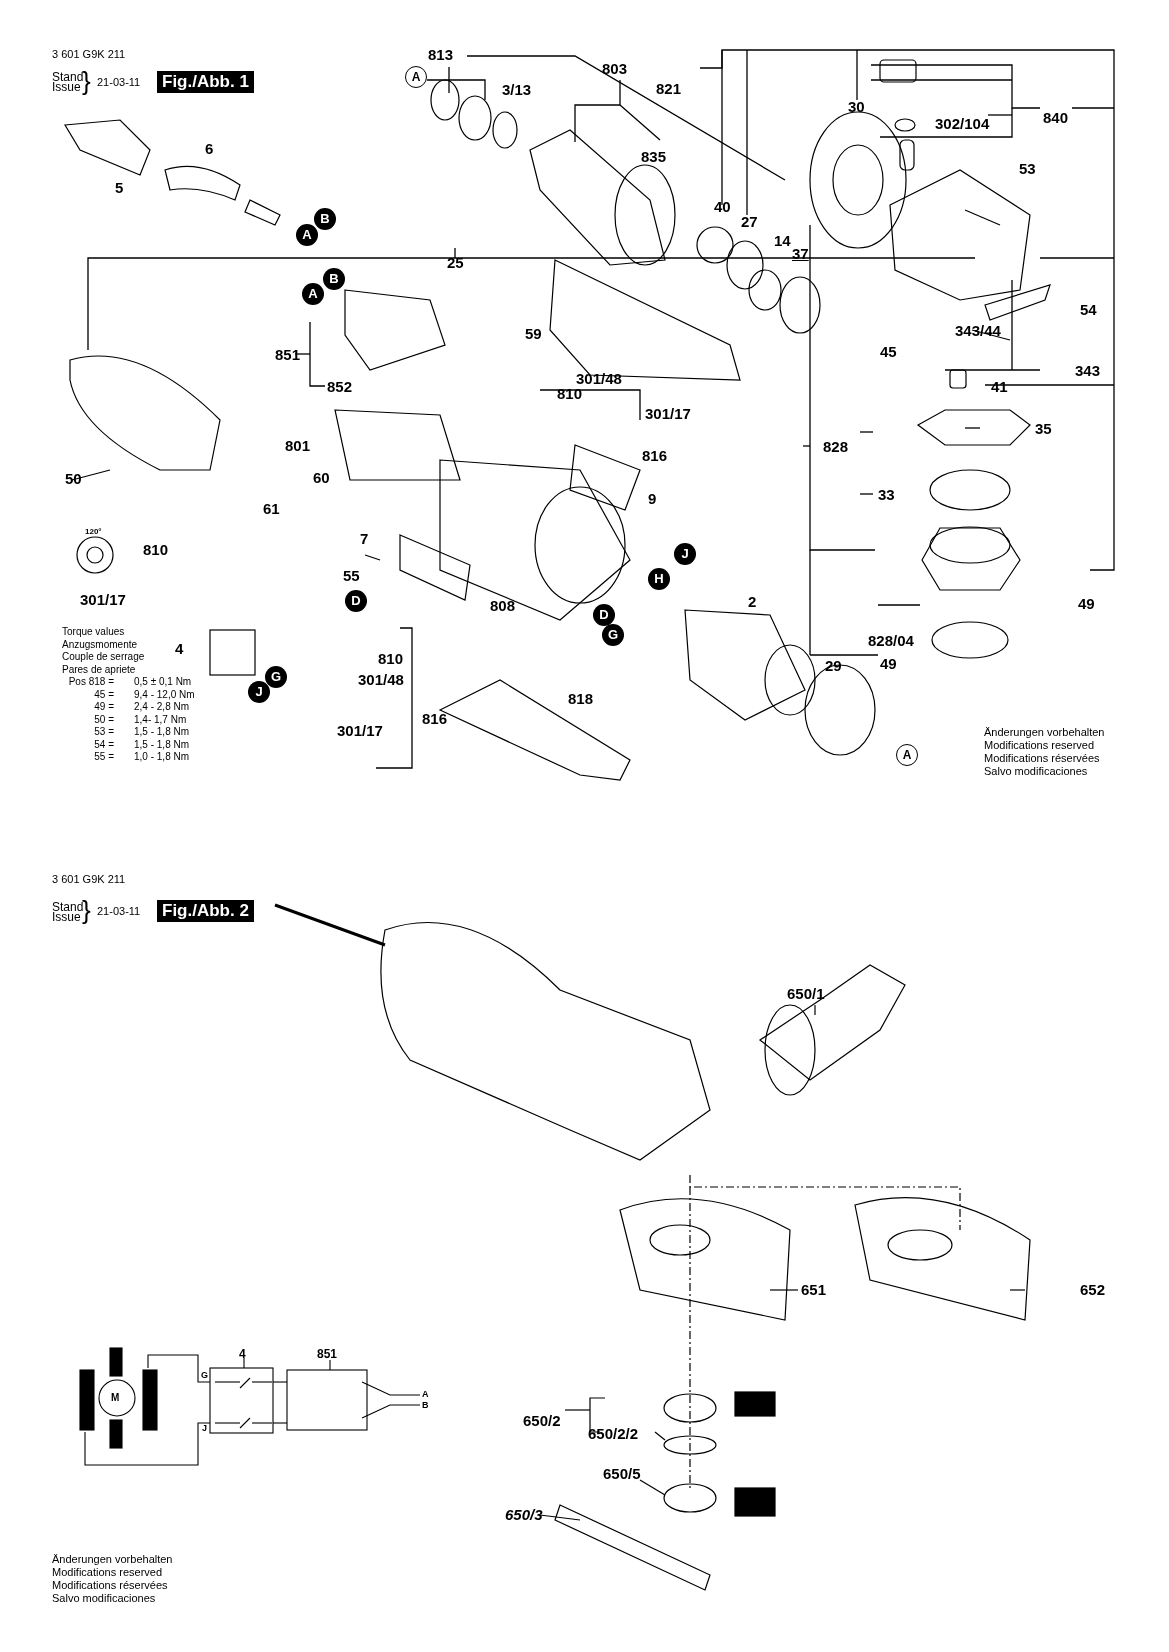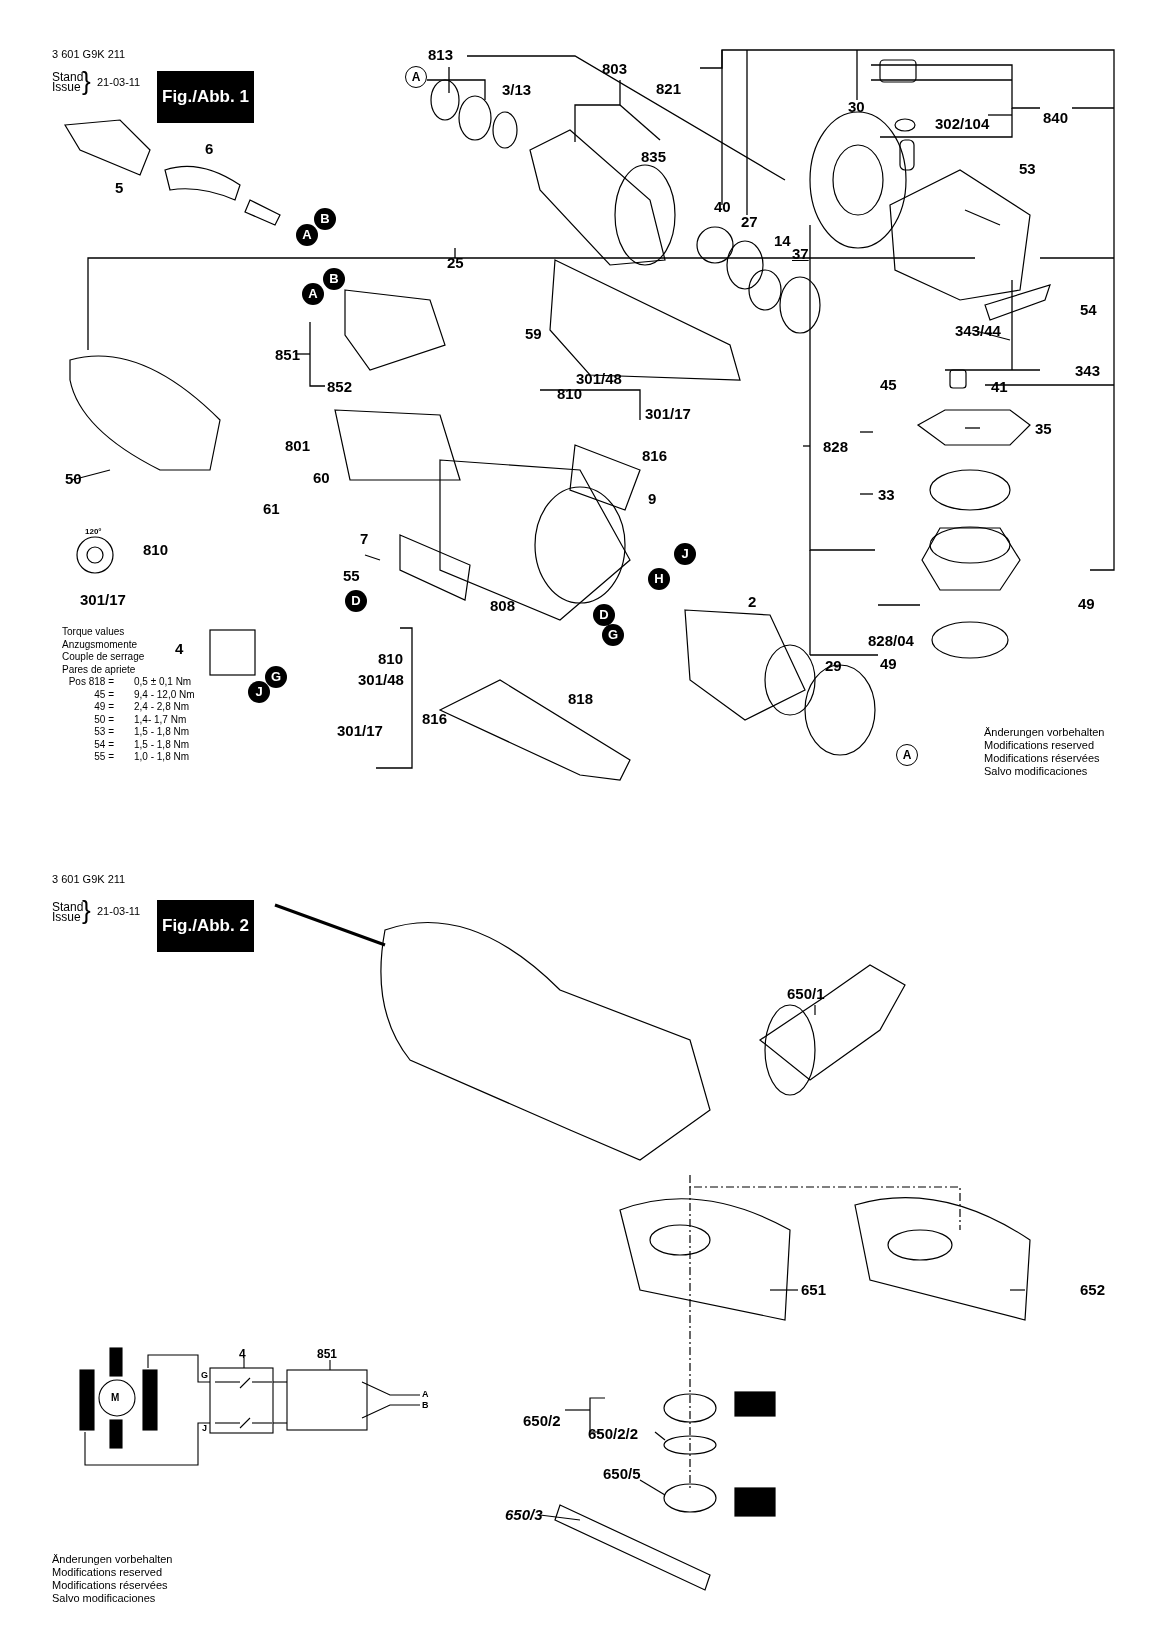--- a/index.html
+++ b/index.html
@@ -3,21 +3,21 @@
 <meta charset="utf-8">
 <style>
   html, body { margin:0; padding:0; background:#fff; }
   body { width:1169px; height:1652px; position:relative; overflow:hidden;
          font-family:"Liberation Sans", sans-serif; color:#000; }
   .abs { position:absolute; }
   .docnum { font-size:11px; }
   .stand { font-size:12px; line-height:10px; }
   .brace { font-size:26px; line-height:20px; font-weight:300; }
   .date { font-size:11px; }
-  .figbadge { background:#000; color:#fff; font-weight:bold; font-size:17px; padding:16px 5px; line-height:20px; }
+  .figbadge { background:#000; color:#fff; font-weight:bold; font-size:17px; padding:1px 5px; line-height:20px; }
   .lbl { font-weight:bold; font-size:15px; white-space:nowrap; }
   .note { font-size:11px; line-height:13px; }
   .torque { font-size:10px; line-height:12.5px; }
   .torque .row { display:flex; }
   .torque .pos { width:52px; text-align:right; padding-right:20px; }
   .circ-w { width:20px; height:20px; border:1.5px solid #000; border-radius:50%; background:#fff;
             font-weight:bold; font-size:12px; text-align:center; line-height:20px; }
   .circ-b { width:22px; height:22px; border-radius:50%; background:#000; color:#fff;
             font-weight:bold; font-size:13px; text-align:center; line-height:22px; }
   svg.art { position:absolute; left:0; top:0; }
@@ -209,21 +209,21 @@
 <div class="abs lbl" style="left:115px;top:179px;">5</div>
 <div class="abs lbl" style="left:205px;top:140px;">6</div>
 <div class="abs lbl" style="left:447px;top:254px;">25</div>
 <div class="abs lbl" style="left:275px;top:346px;">851</div>
 <div class="abs lbl" style="left:327px;top:378px;text-align:center;">852</div>
 <div class="abs lbl" style="left:525px;top:325px;">59</div>
 <div class="abs lbl" style="left:576px;top:370px;">301/48</div>
 <div class="abs lbl" style="left:557px;top:385px;">810</div>
 <div class="abs lbl" style="left:645px;top:405px;">301/17</div>
 <div class="abs lbl" style="left:642px;top:447px;">816</div>
-<div class="abs lbl" style="left:880px;top:343px;margin-top:33px;">45</div>
+<div class="abs lbl" style="left:880px;top:343px;">45</div>
 <div class="abs lbl" style="left:1080px;top:301px;">54</div>
 <div class="abs lbl" style="left:955px;top:322px;">343/44</div>
 <div class="abs lbl" style="left:1075px;top:362px;">343</div>
 <div class="abs lbl" style="left:991px;top:378px;">41</div>
 <div class="abs lbl" style="left:1035px;top:420px;">35</div>
 <div class="abs lbl" style="left:823px;top:438px;">828</div>
 <div class="abs lbl" style="left:878px;top:486px;">33</div>
 <div class="abs lbl" style="left:1078px;top:595px;">49</div>
 <div class="abs lbl" style="left:868px;top:632px;">828/04</div>
 <div class="abs lbl" style="left:880px;top:655px;">49</div>

